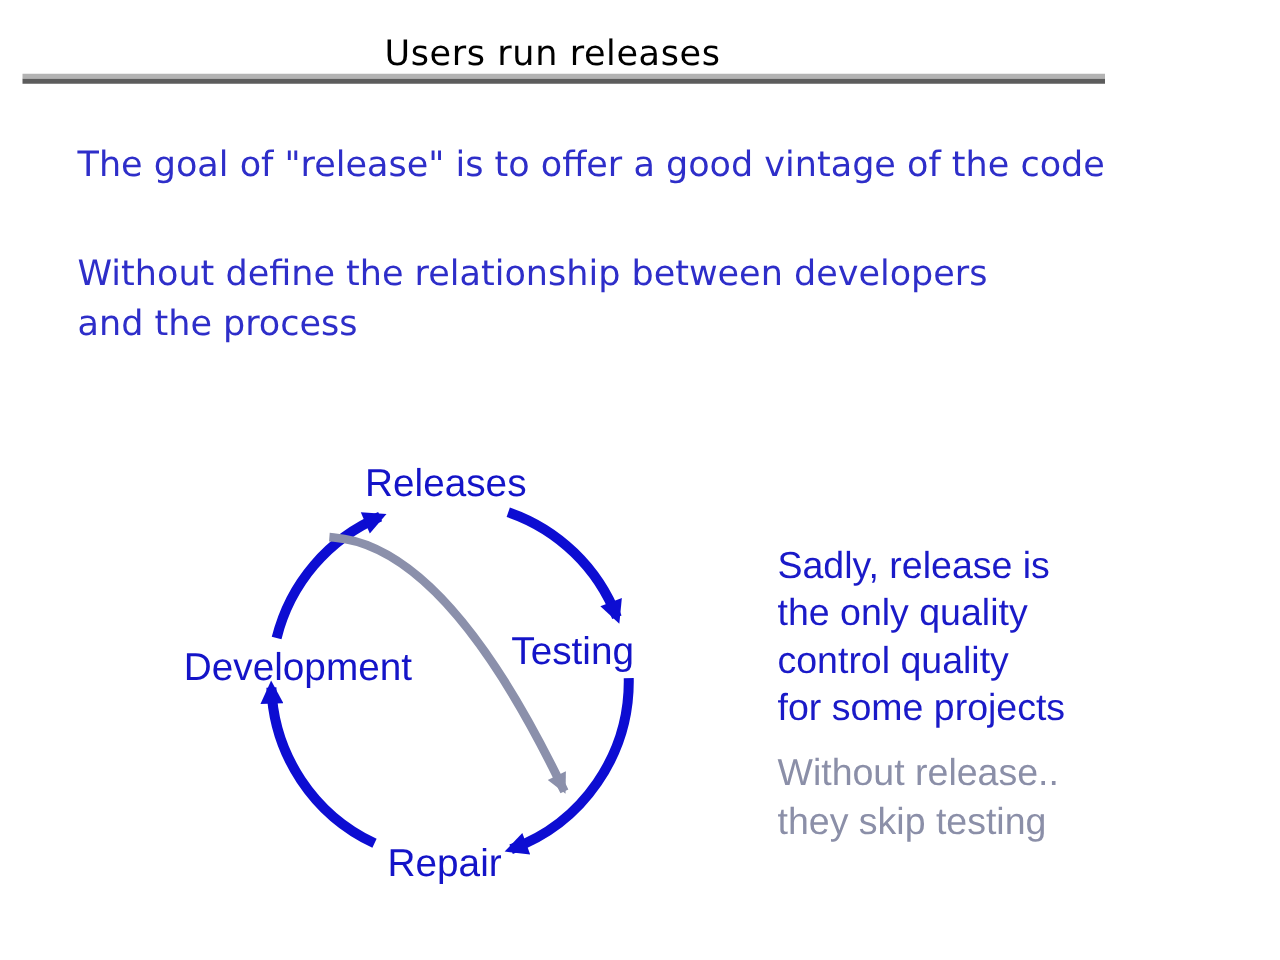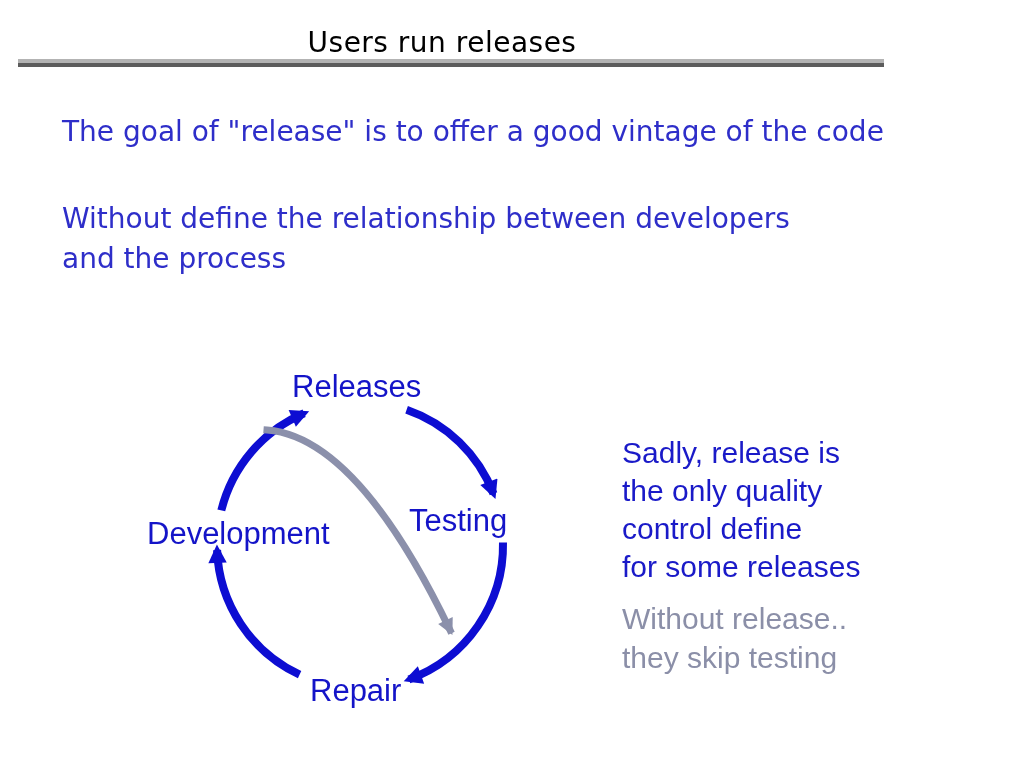--- a/index.html
+++ b/index.html
@@ -72,22 +72,22 @@
   </svg>
 
   <div class="node-label lbl-release">Releases</div>
   <div class="node-label lbl-development">Development</div>
   <div class="node-label lbl-testing">Testing</div>
   <div class="node-label lbl-repair">Repair</div>
 
   <div class="side-note">
     <div>Sadly, release is</div>
     <div>the only quality</div>
-    <div>control define</div>
-    <div>for some releases</div>
+    <div>control quality</div>
+    <div>for some projects</div>
   </div>
 
   <div class="gray-note">
     <div>Without release..</div>
     <div>they skip testing</div>
   </div>
 
 </div>
 
 </body></html>

